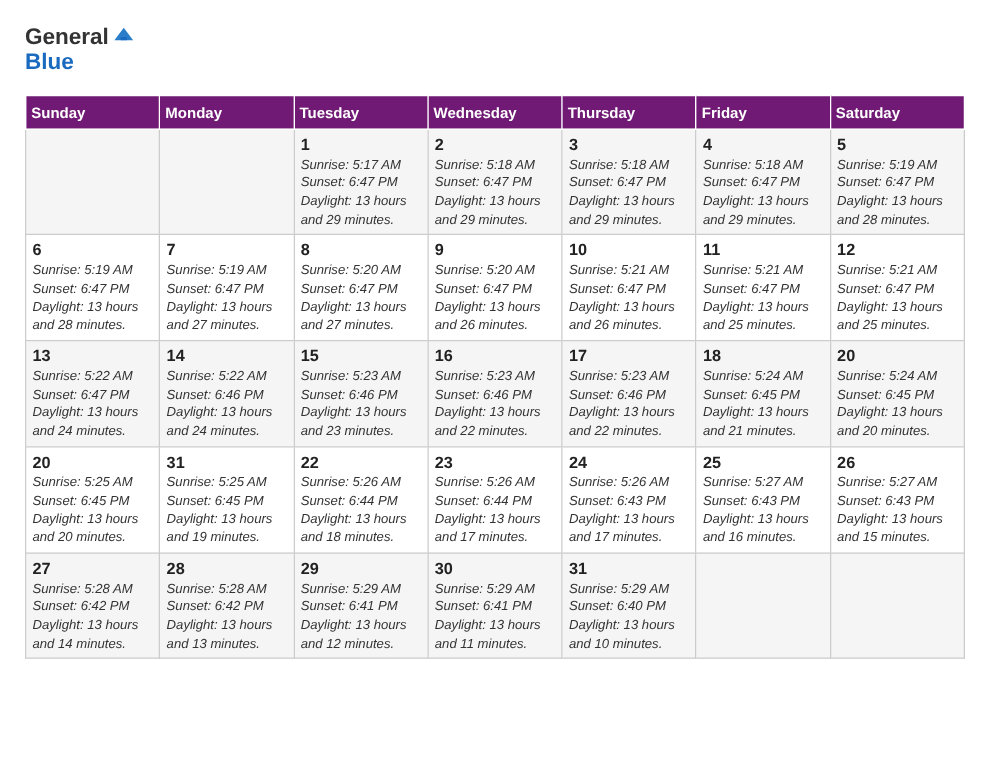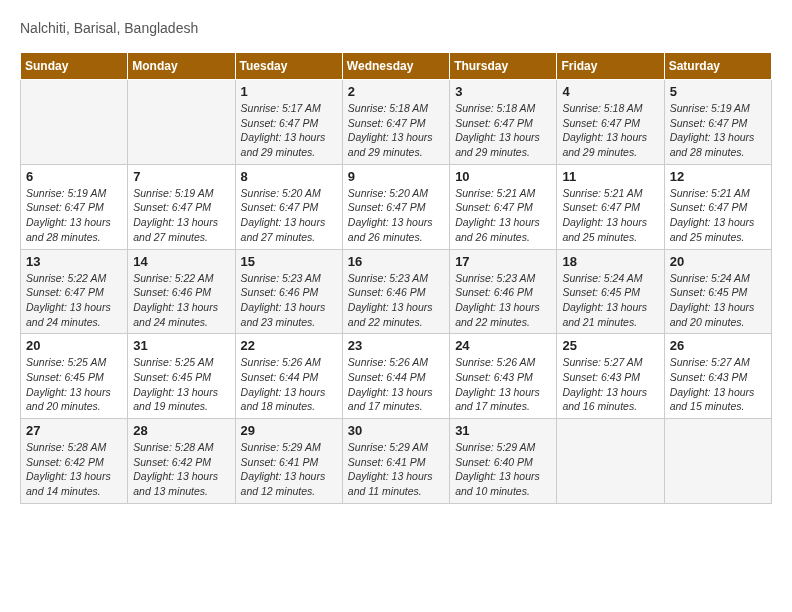--- a/index.html
+++ b/index.html
@@ -52,21 +52,21 @@
     .location {
       font-size: 14px;
       color: #555;
     }
     table {
       width: 100%;
       border-collapse: collapse;
       font-size: 11px;
     }
     thead tr th {
-      background-color: #a16207;
+      background-color: #701a75;
       color: #fff;
       padding: 6px 4px;
       text-align: left;
       font-size: 12px;
       font-weight: bold;
       border: 1px solid #fff;
     }
     tbody tr td {
       border: 1px solid #ccc;
       padding: 4px 5px;
@@ -91,22 +91,33 @@
       font-style: italic;
     }
     .empty-cell {
       background: #f9f9f9;
     }
   </style>
 </head>
 <body>
 
 <div class="header">
+  <div class="logo">
+    <div class="logo-text">
+      <span style="display:flex;align-items:center;">
+        <span class="logo-general">General</span>
+        <svg class="logo-icon" viewBox="0 0 24 24" fill="#2a7dc9">
+          <path d="M3 17 L12 5 L21 17 Z"></path>
+          <rect x="9" y="14" width="6" height="3" fill="#1a6bbf"></rect>
+        </svg>
+      </span>
+      <span class="logo-blue">Blue</span>
+    </div>
+  </div>
   <div class="title-block">
-    <div class="location">Nalchiti, Barisal, Bangladesh</div>
   </div>
 </div>
 
 <table>
   <thead>
     <tr id="header-row">
     <th>Sunday</th>
         <th>Monday</th>
         <th>Tuesday</th>
         <th>Wednesday</th>

